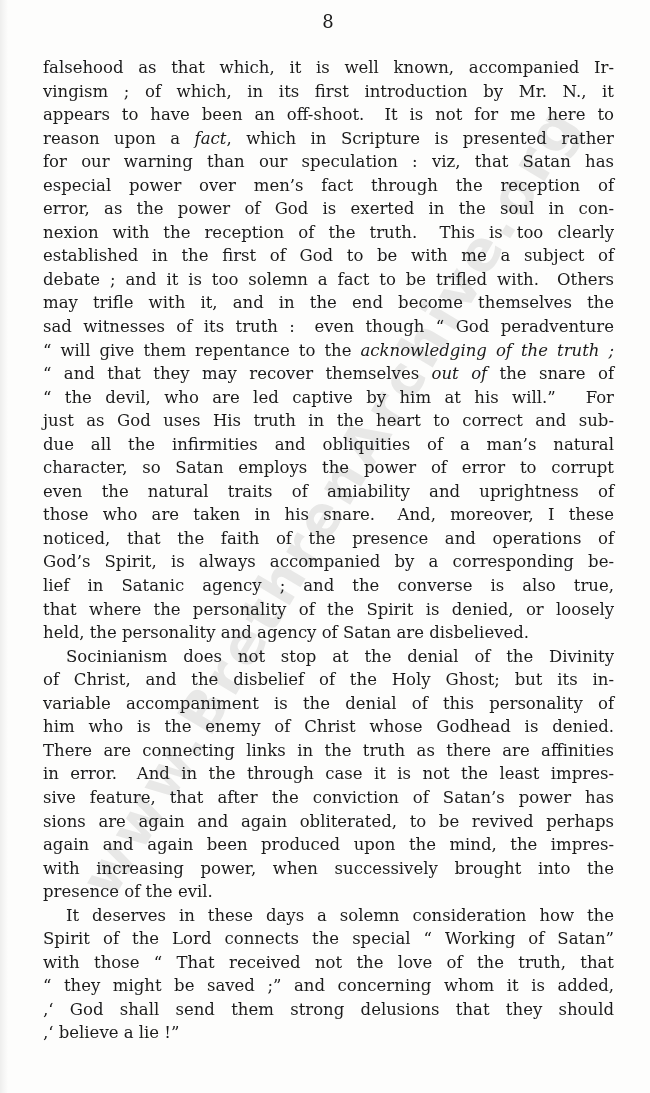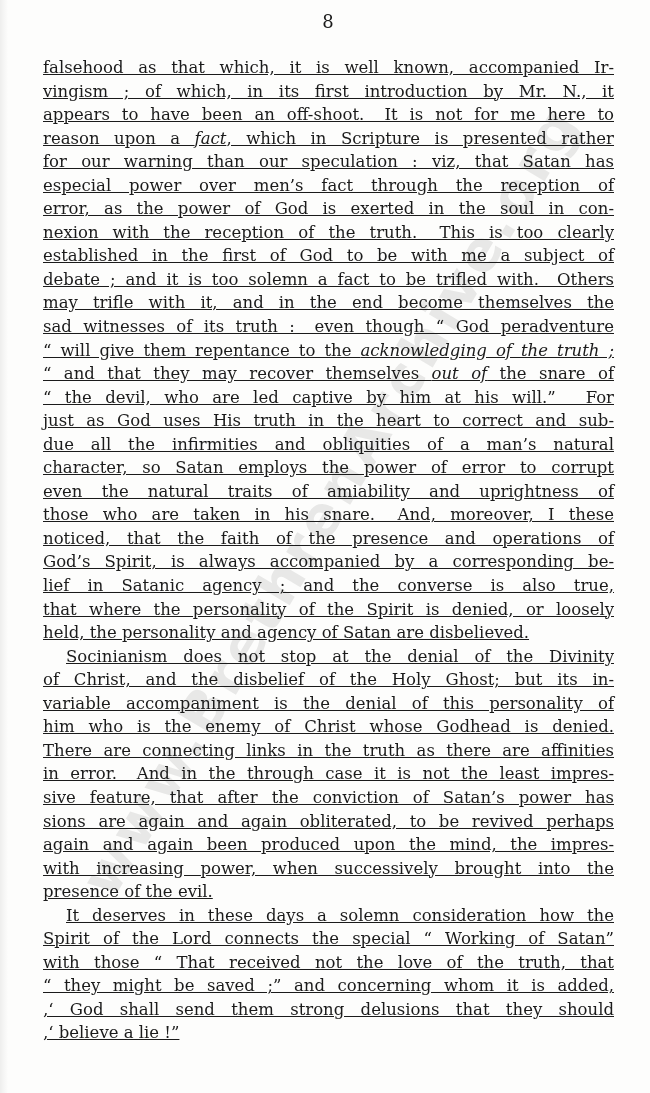--- a/index.html
+++ b/index.html
@@ -29,21 +29,21 @@
     user-select:none; pointer-events:none;
   }
   .page-number {
     position:absolute; top:11px; left:42px; width:572px;
     text-align:center; font-size:18px; color:var(--ink);
   }
   .text-block {
     position:absolute; top:56px; left:43px; width:571px;
     color:var(--ink); font-size:16.5px; line-height:23.55px;
   }
-  .line { text-align:justify; text-align-last:justify;text-decoration:underline; }
+  .line { text-align:justify; text-align-last:justify; }
   .line.last { text-align-last:left; }
   .line.indent { text-indent:23px; }
   .it { font-style:italic; }
 </style>
 </head>
 <body>
 
 <div class="page">
   <div class="edge-shade"></div>
   <div class="watermark">www.BrethrenArchive.org</div>

